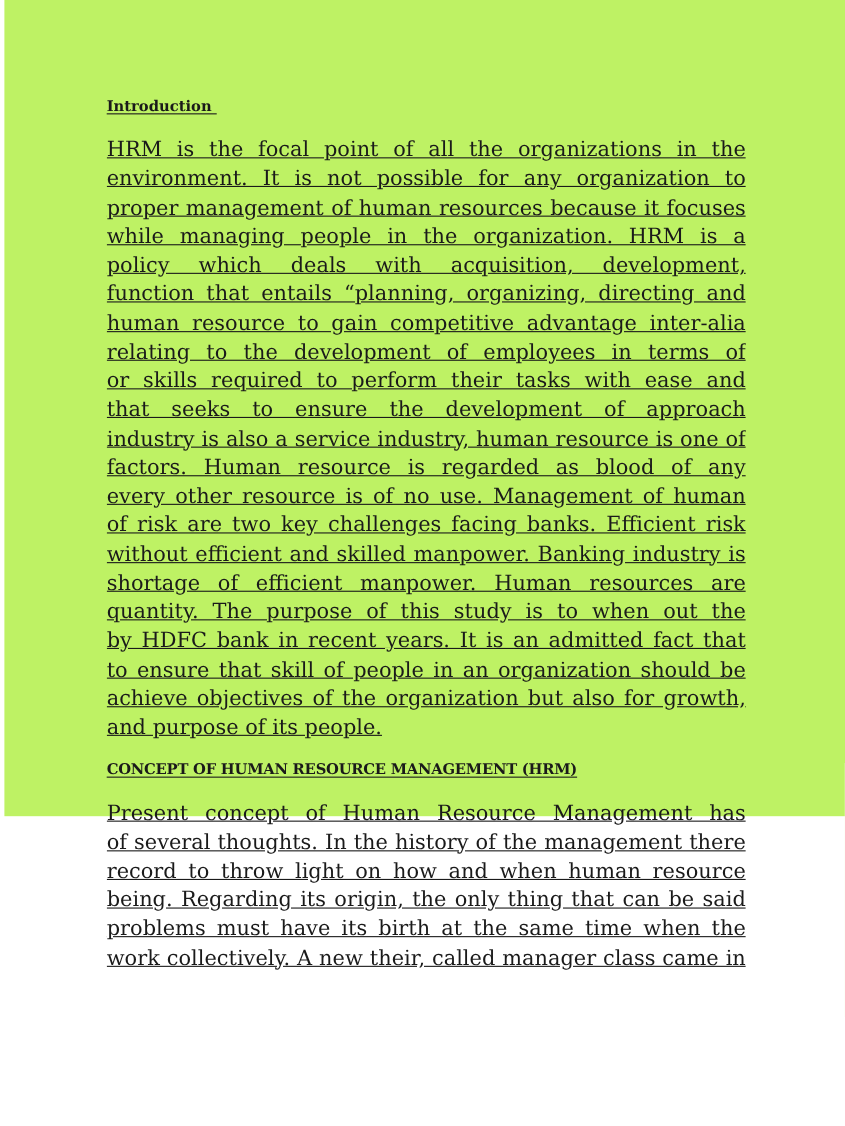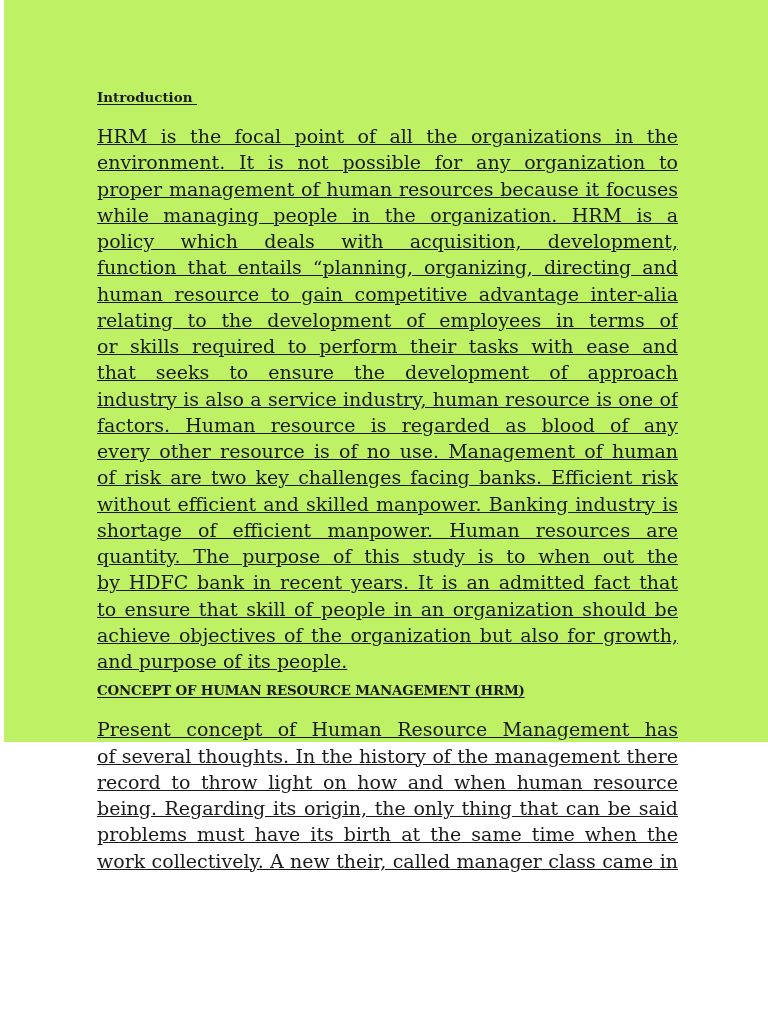--- a/index.html
+++ b/index.html
@@ -36,21 +36,21 @@
       text-underline-offset: 2px;
       height: 22px;
       line-height: 22px;
       white-space: pre;
       margin: 0;
     }
     .heading.h1 {
       margin-bottom: 15px;
     }
     .heading.h2 {
-      margin-top: 5px;
+      margin-top: 15px;
       margin-bottom: 15px;
       letter-spacing: -0.2px;
     }
     .para {
       margin: 0;
     }
     .line {
       display: block;
       font-size: 19px;
       height: 26.25px;

